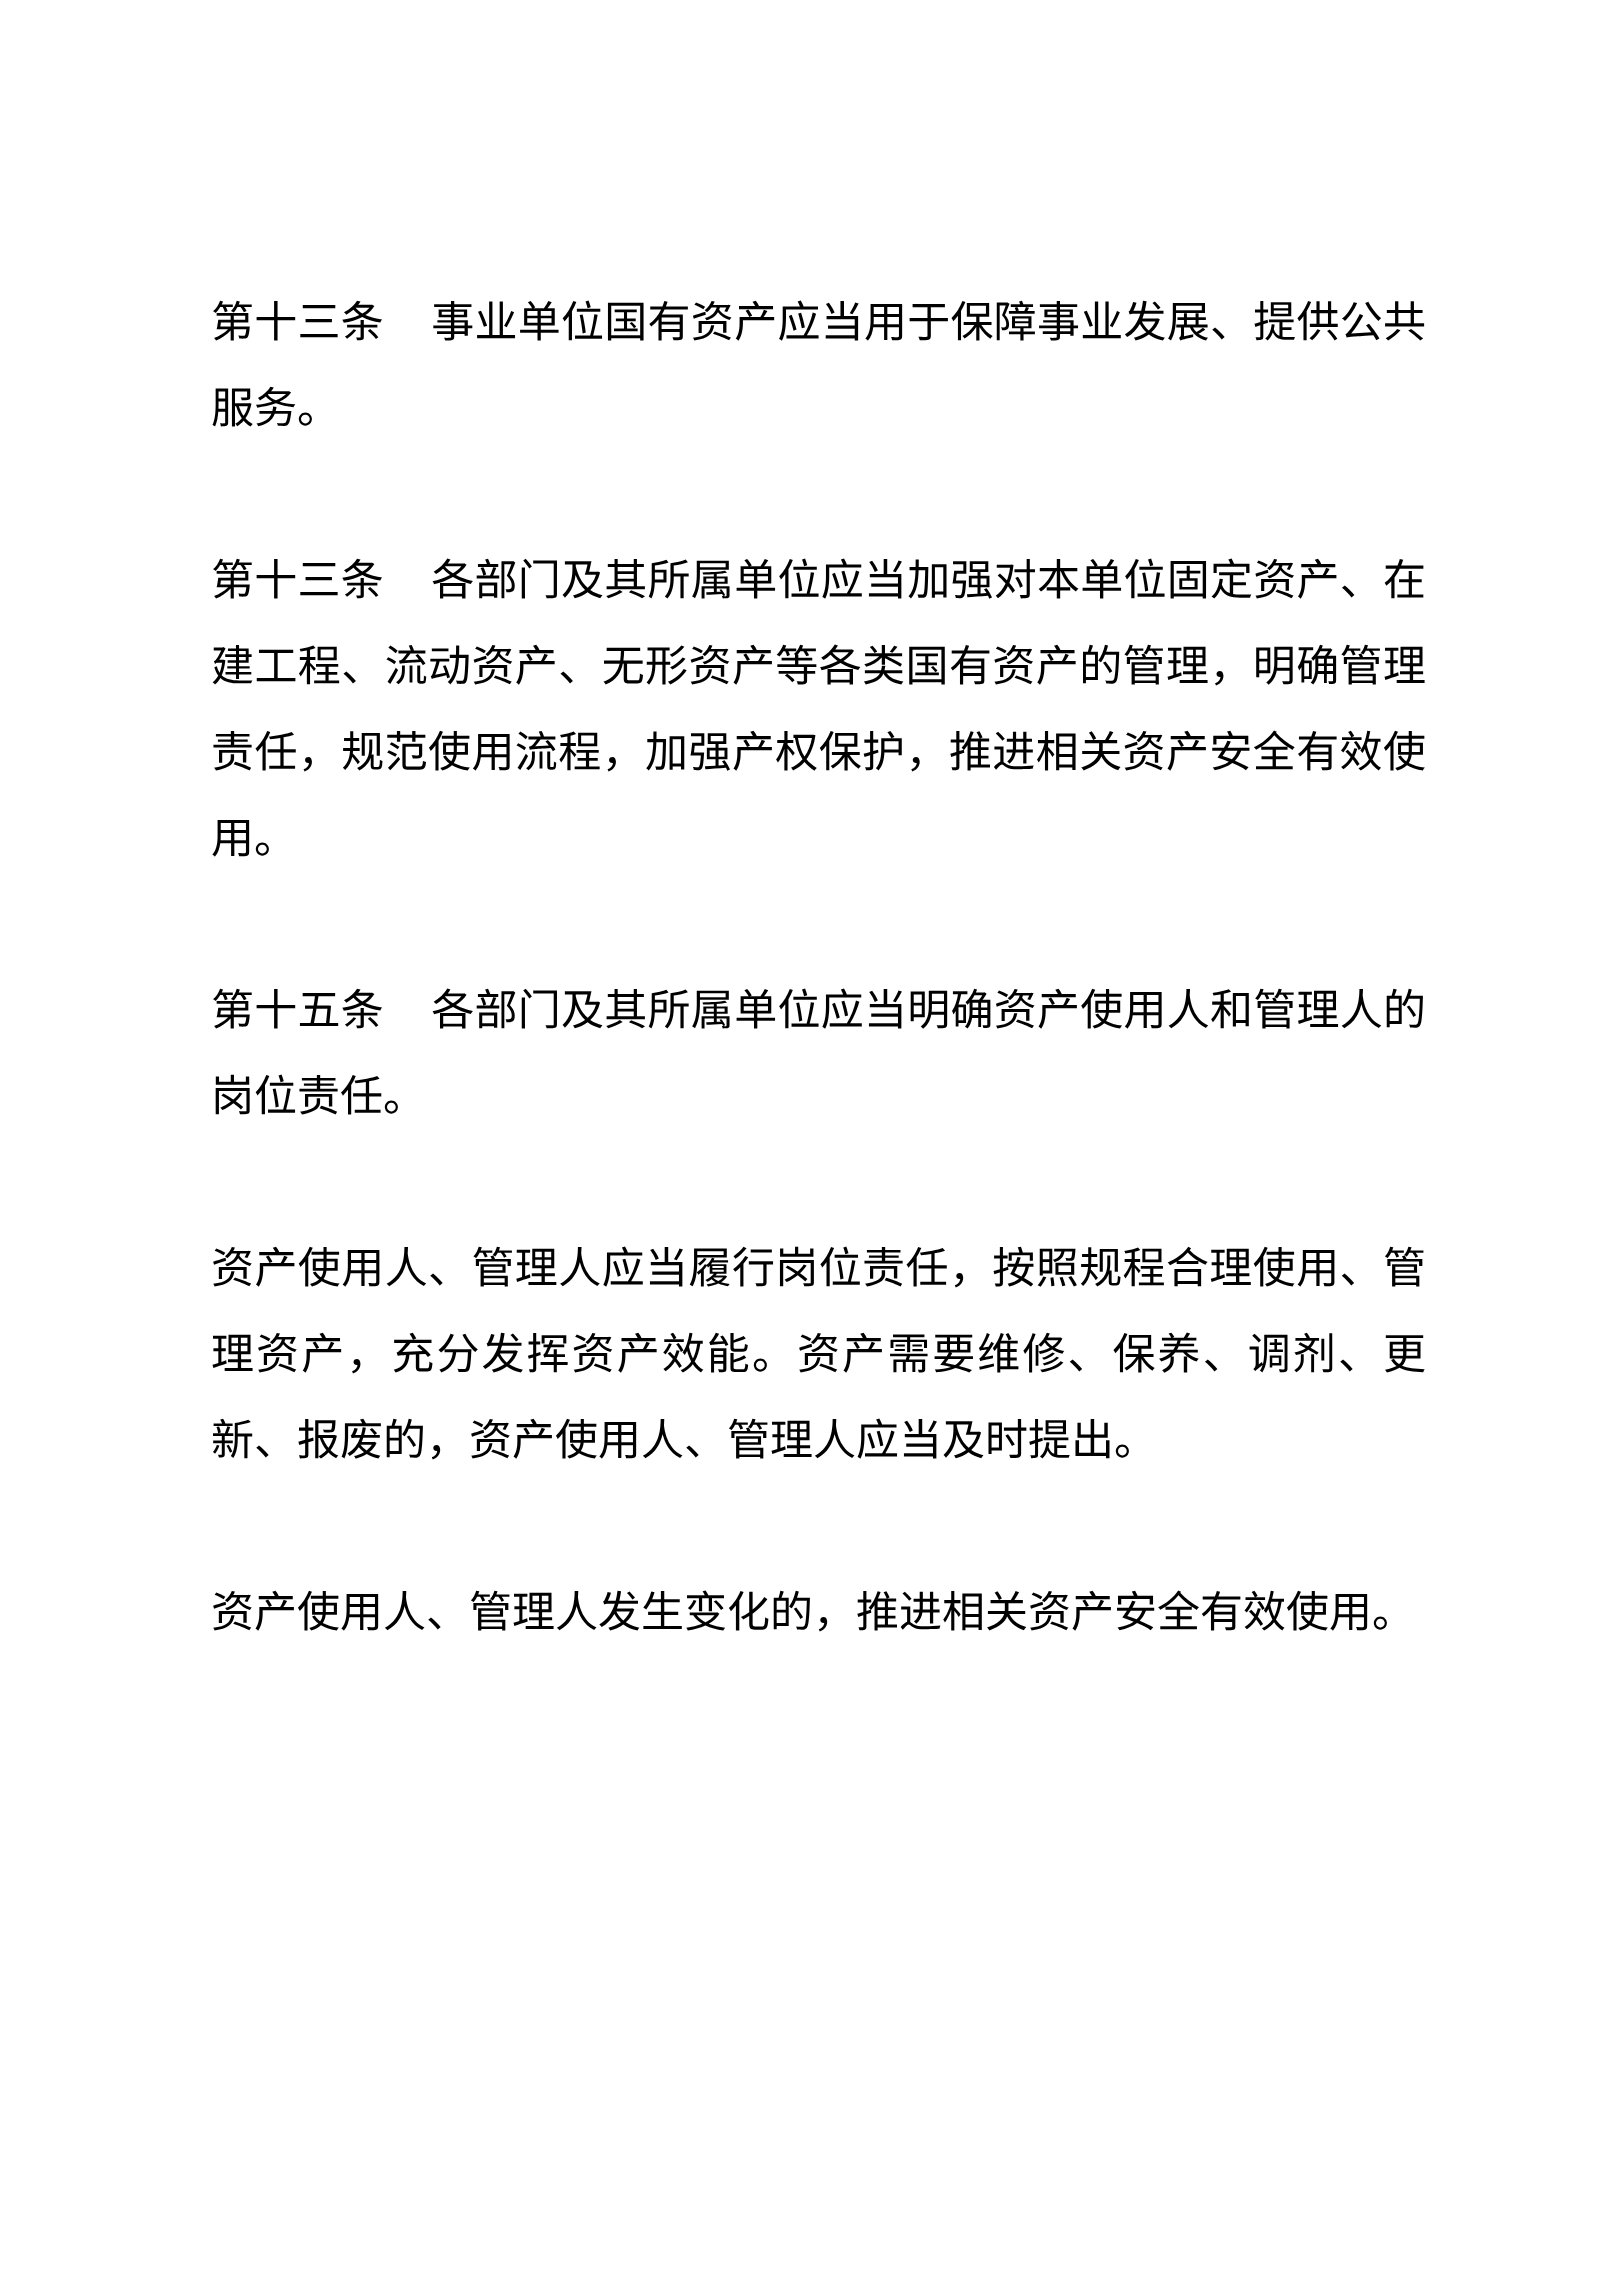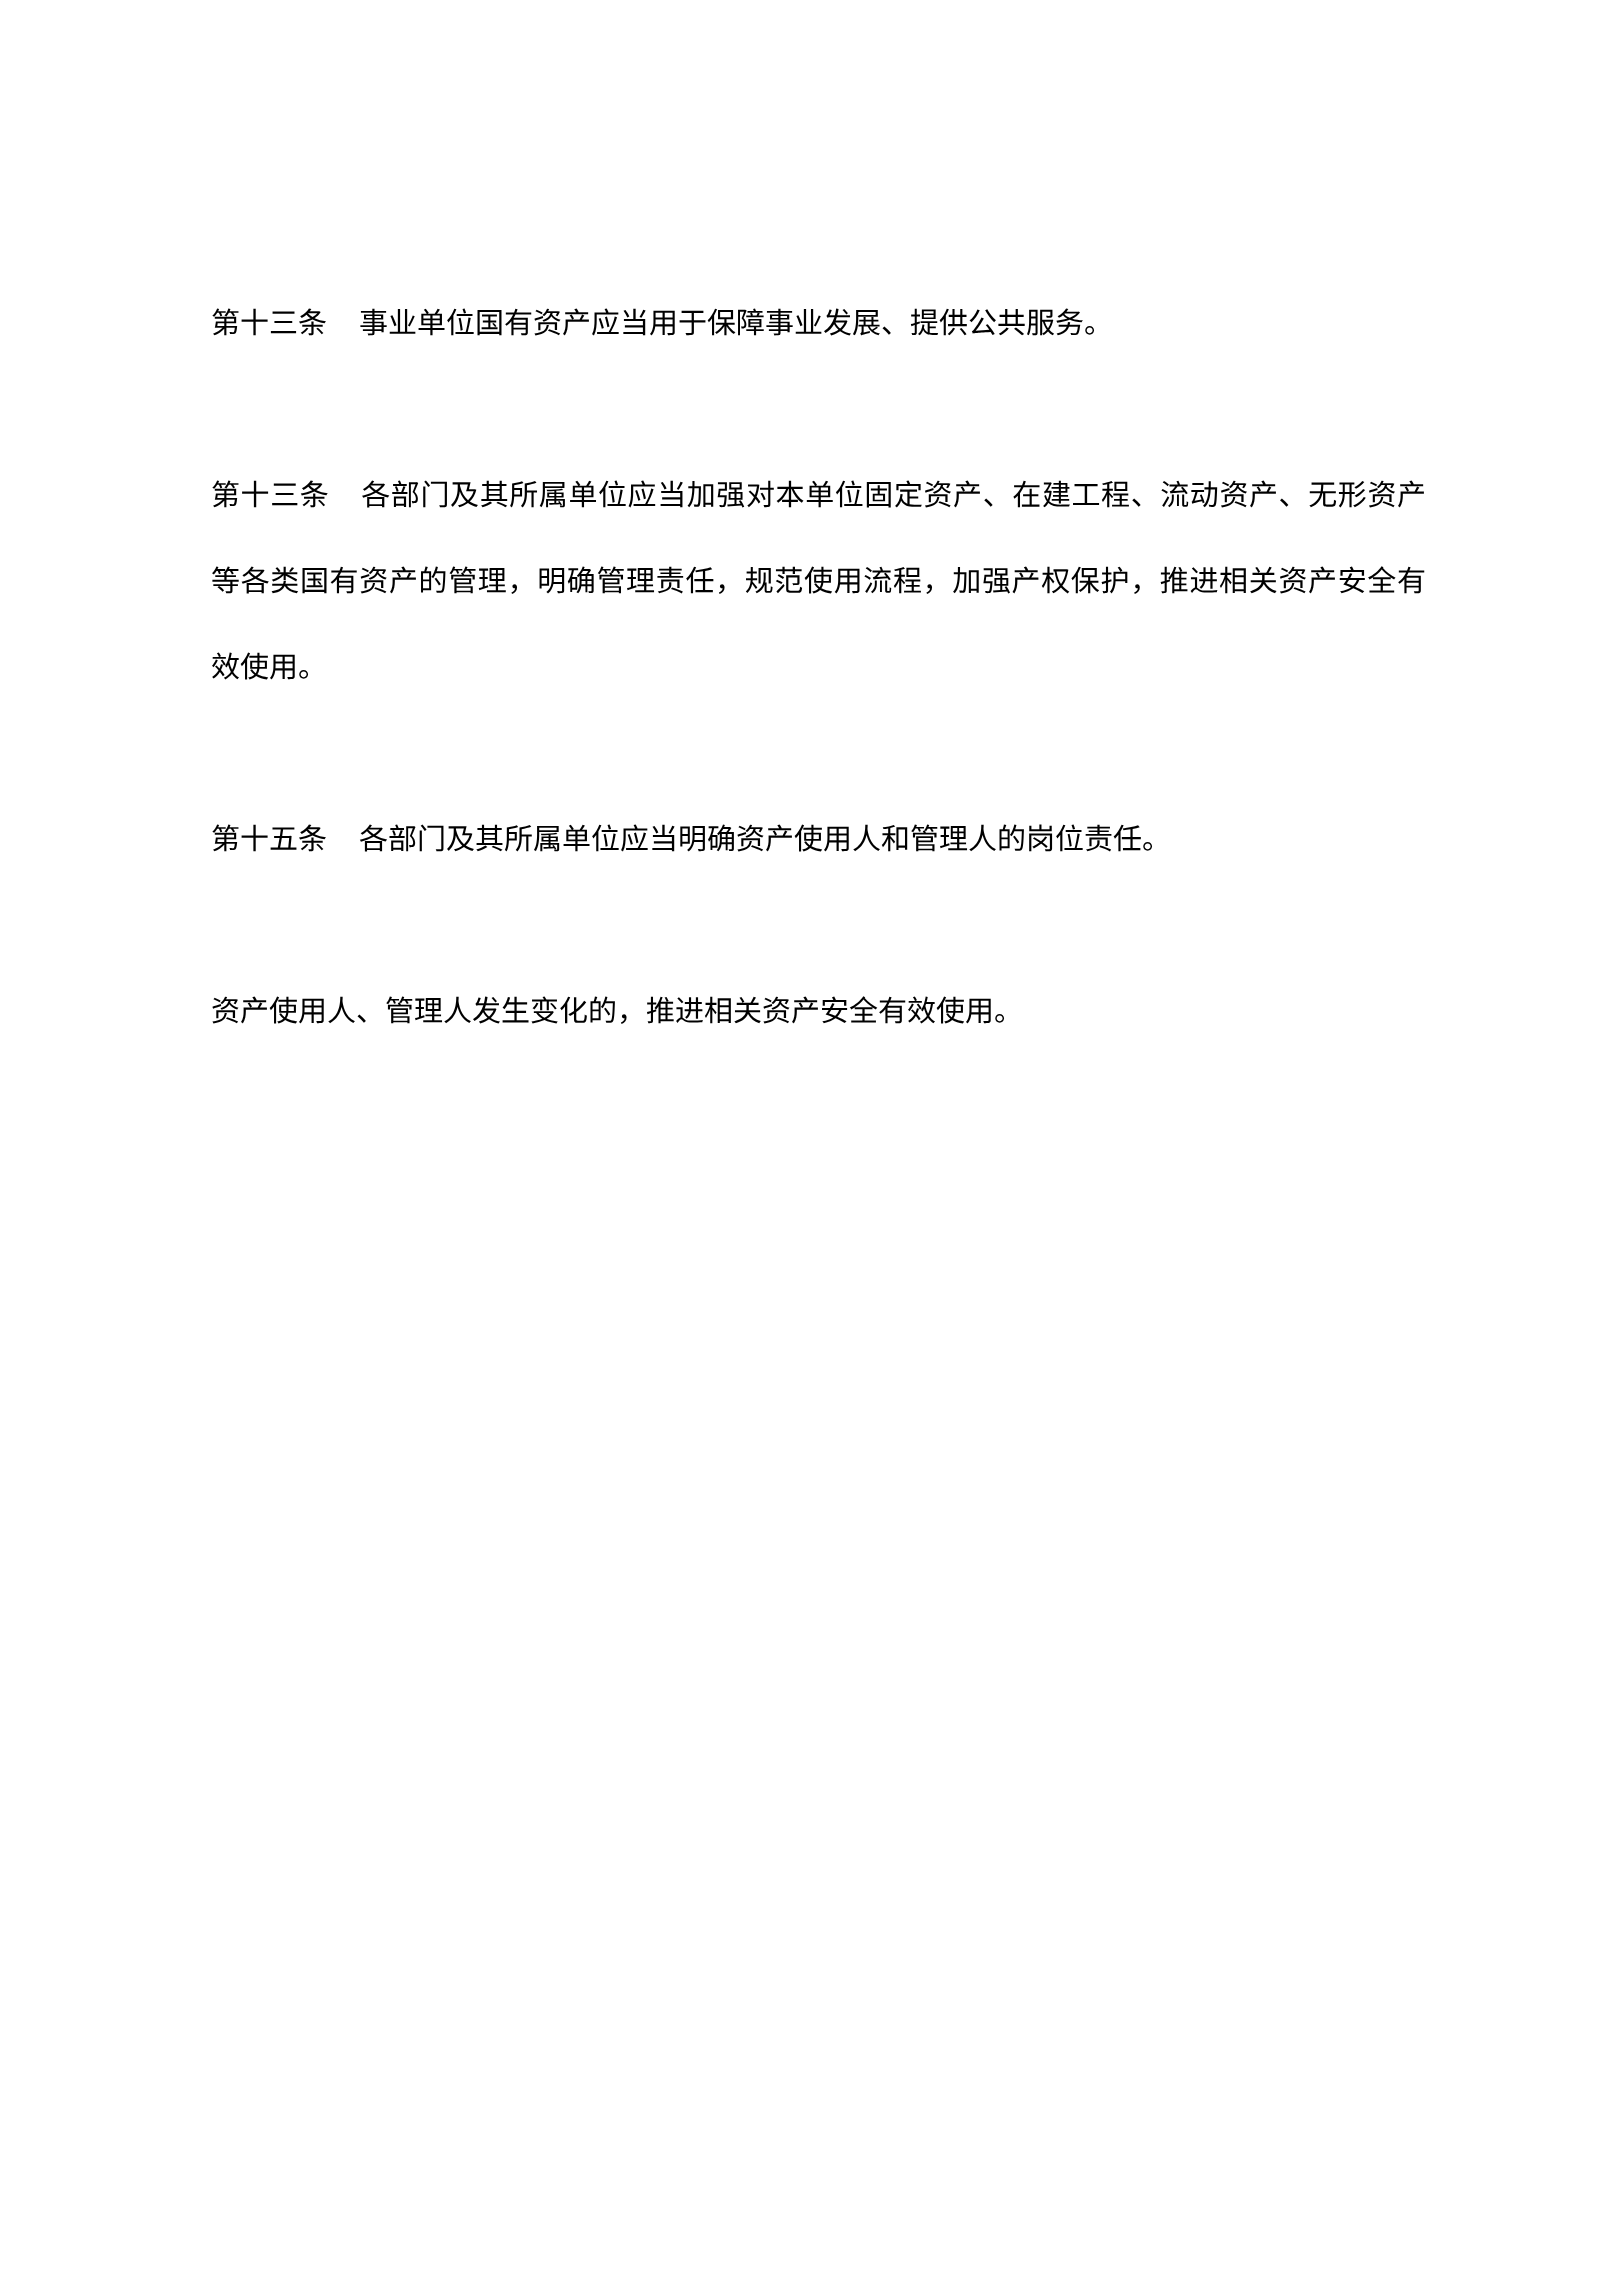--- a/index.html
+++ b/index.html
@@ -17,21 +17,21 @@
     background: #ffffff;
     overflow: hidden;
     box-sizing: border-box;
   }
   .page-content {
     box-sizing: border-box;
     padding: 280px 195px 0 211px; 
   }
   .para {
     margin: 0 0 86px 0;
-    font-size: 29px;
+    font-size: 43px;
     line-height: 86px;
     color: #000000;
     text-align: justify;
     text-justify: inter-character;
     letter-spacing: 0;
     word-break: normal;
   }
   .para:last-child {
     margin-bottom: 0;
   }
@@ -54,20 +54,23 @@
     </p>
 
     <p class="para">
       <span class="para-label">第十三条</span><span class="para-text">各部门及其所属单位应当加强对本单位固定资产、在建工程、流动资产、无形资产等各类国有资产的管理，明确管理责任，规范使用流程，加强产权保护，推进相关资产安全有效使用。</span>
     </p>
 
     <p class="para">
       <span class="para-label">第十五条</span><span class="para-text">各部门及其所属单位应当明确资产使用人和管理人的岗位责任。</span>
     </p>
 
+    <p class="para">
+      <span class="para-text">资产使用人、管理人应当履行岗位责任，按照规程合理使用、管理资产，充分发挥资产效能。资产需要维修、保养、调剂、更新、报废的，资产使用人、管理人应当及时提出。</span>
+    </p>
 
     <p class="para">
       <span class="para-text">资产使用人、管理人发生变化的，推进相关资产安全有效使用。</span>
     </p>
 
 
   </div>
 </div>
 
 

